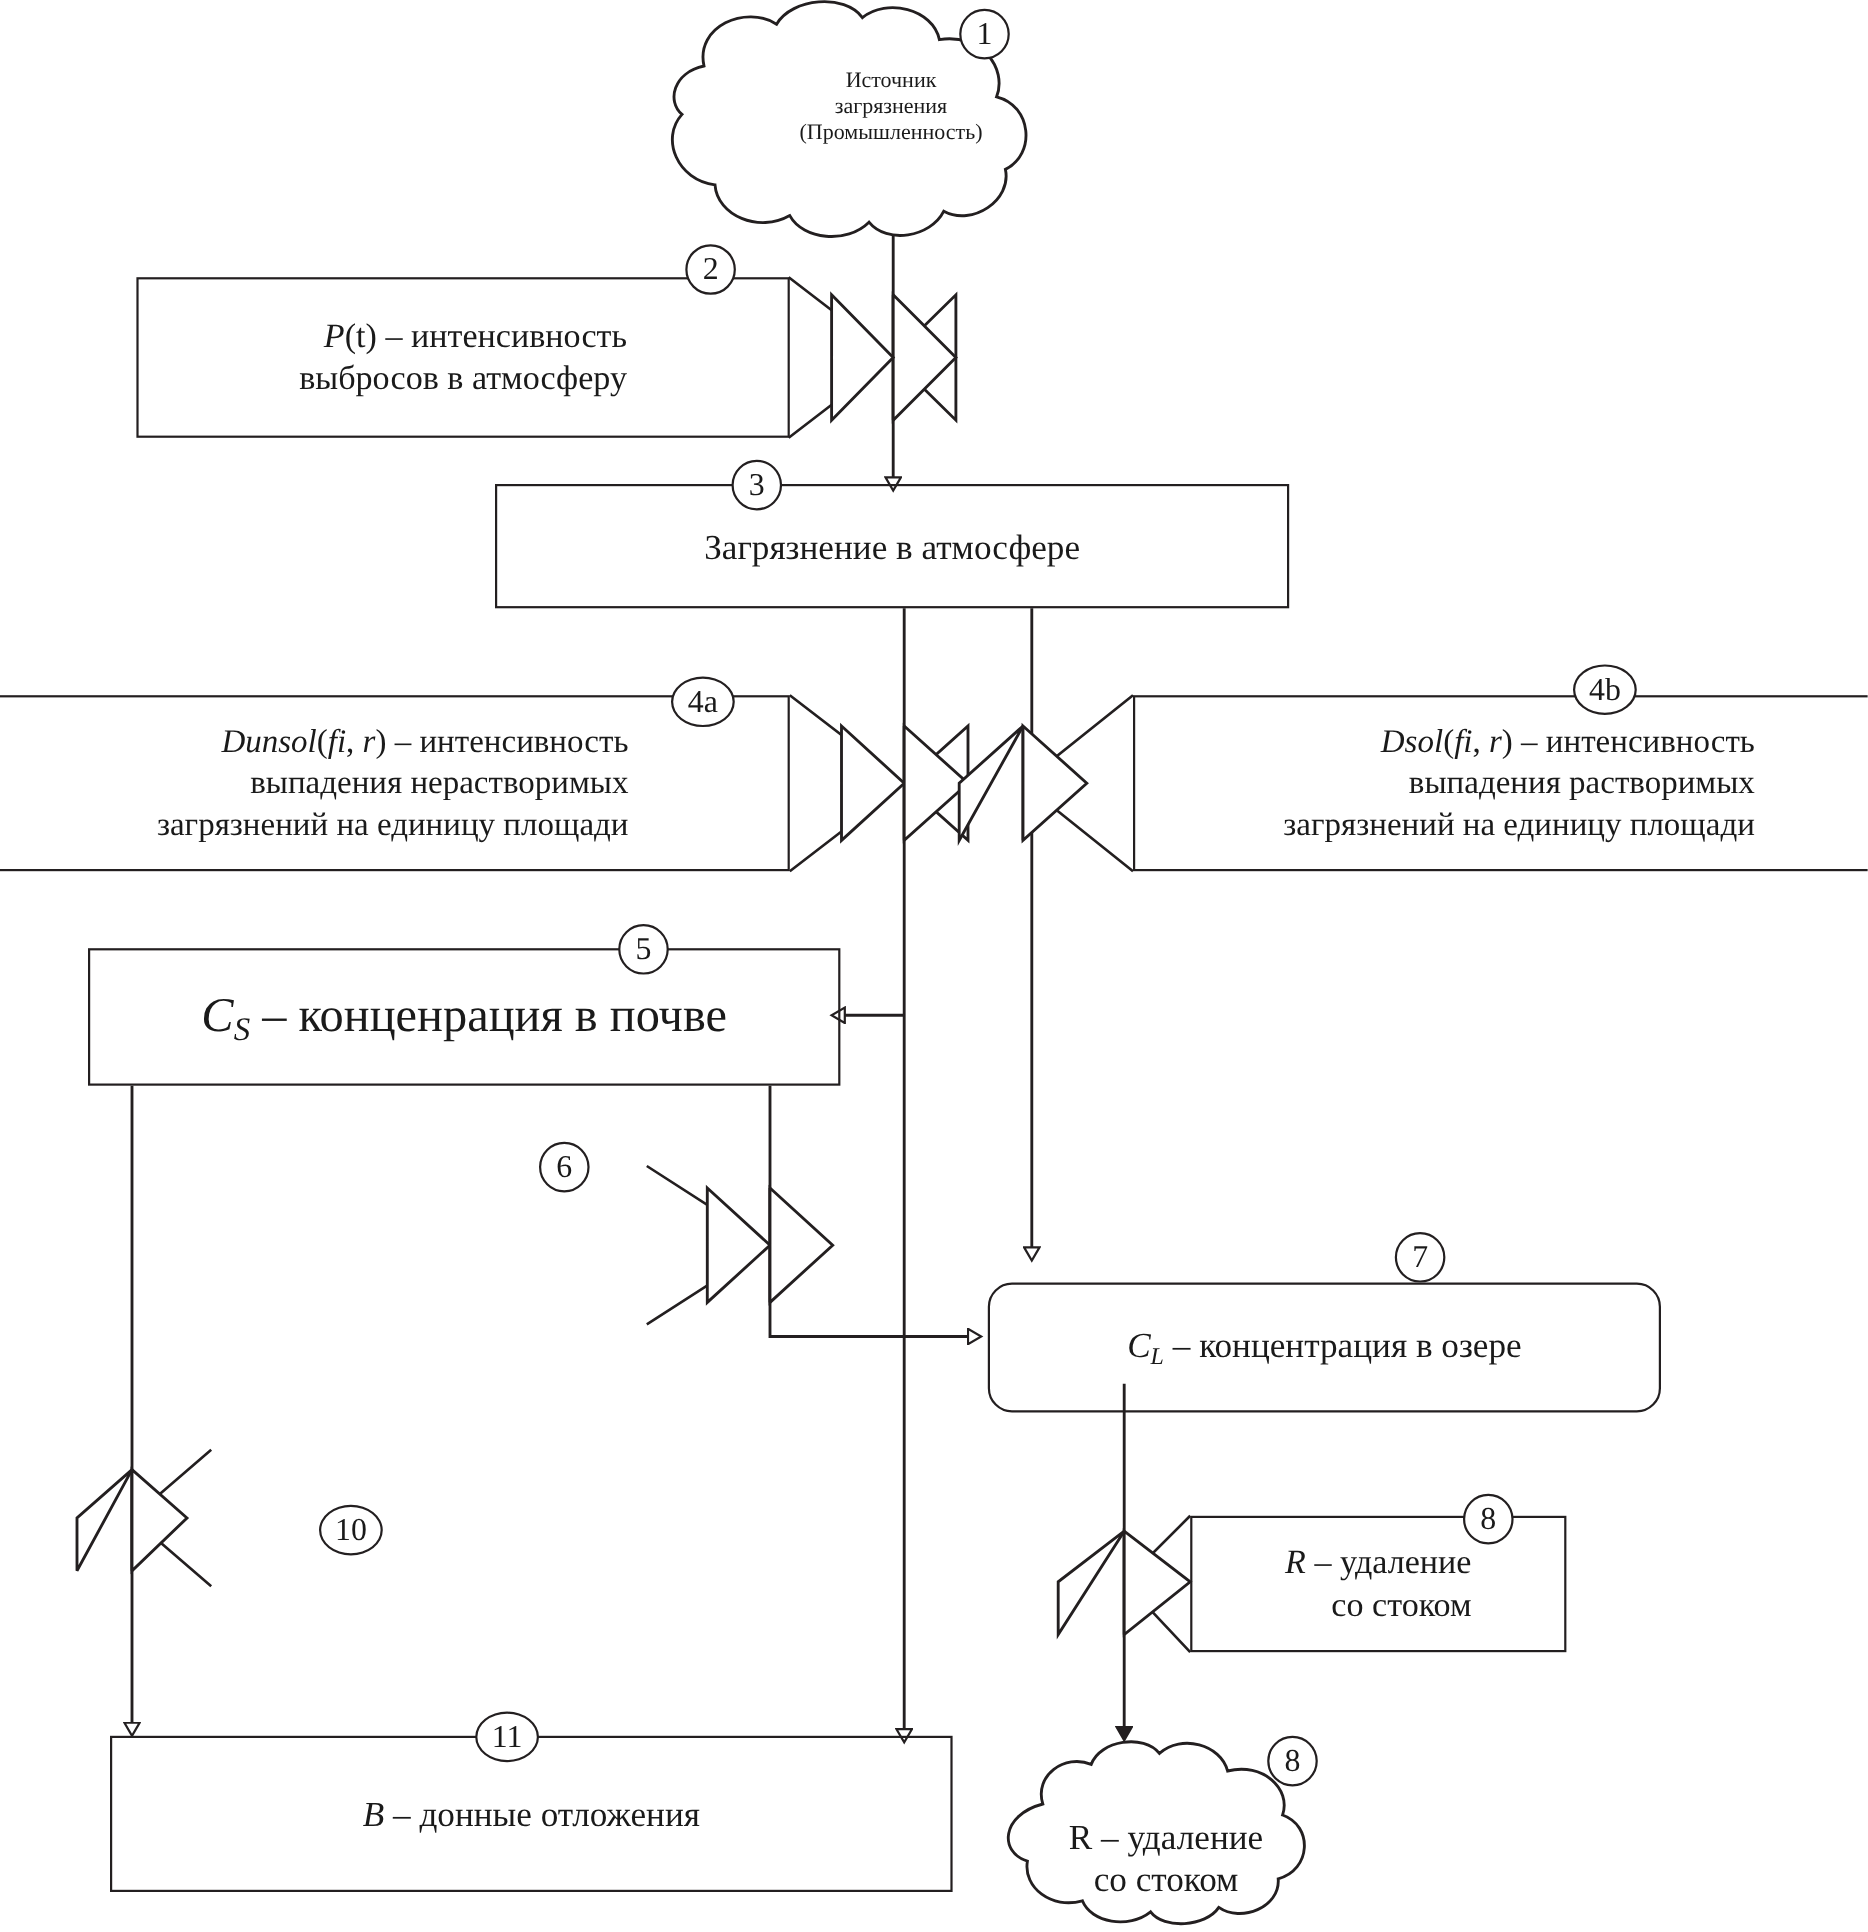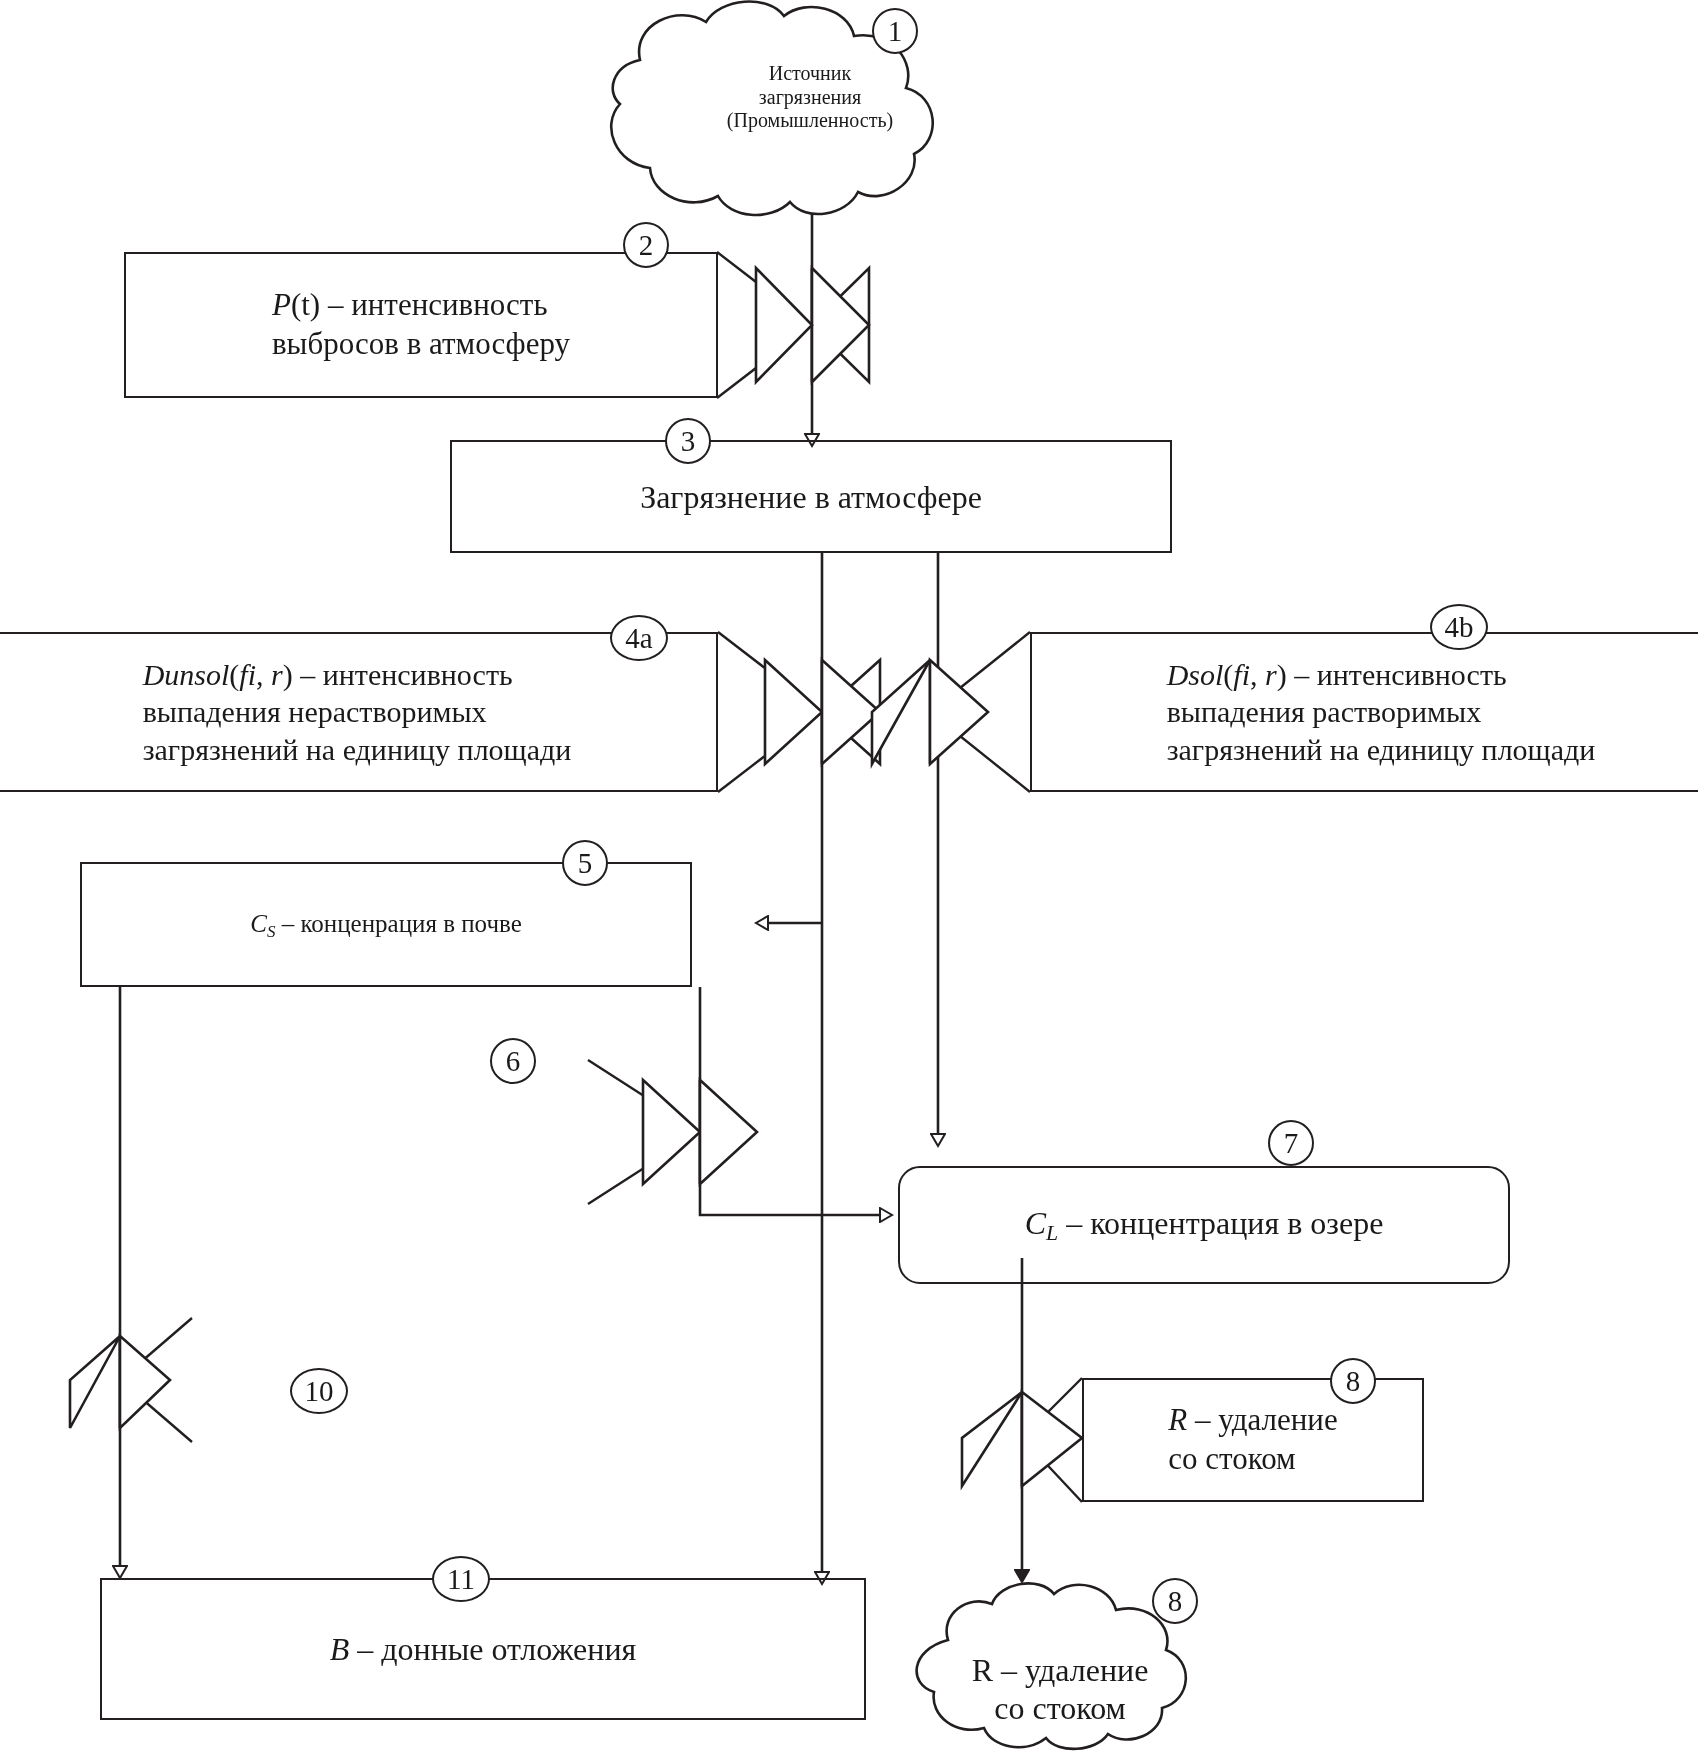--- a/index.html
+++ b/index.html
@@ -23,21 +23,21 @@
     width: 1698px;
     height: 1756px;
   }
   .node-box {
     position: absolute;
     border: 2px solid #231f20;
     background: transparent;
     display: flex;
     align-items: center;
     justify-content: center;
-    text-align: left;
+    text-align: right;
     box-sizing: border-box;
     line-height: 1.25;
   }
   .node-text {
     display: block;
     white-space: pre-line;
     padding: 0 10px;
   }
   .badge {
     position: absolute;
@@ -158,21 +158,21 @@
 выпадения нерастворимых
 загрязнений на единицу площади</span>
   </div>
 
   <div class="node-box" style="left:1030px; top:632px; width:702px; height:160px; font-size:30px;">
     <span class="node-text"><span class="ital">Dsol</span>(<span class="ital">fi</span>, <span class="ital">r</span>) – интенсивность
 выпадения растворимых
 загрязнений на единицу площади</span>
   </div>
 
-  <div class="node-box" style="left:80px; top:862px; width:612px; height:125px; font-size:25px;">
+  <div class="node-box" style="left:80px; top:862px; width:684px; height:125px; font-size:44px;">
     <span class="node-text"><span class="ital">C</span><span class="ital sub">S</span> – конценрация в почве</span>
   </div>
 
 
   <div class="node-box" style="left:898px; top:1166px; width:612px; height:118px; font-size:32px;border-radius:22px;">
     <span class="node-text"><span class="ital">C</span><span class="ital sub">L</span> – концентрация в озере</span>
   </div>
 
   <div class="node-box" style="left:1082px; top:1378px; width:342px; height:124px; font-size:31px;">
     <span class="node-text"><span class="ital">R</span> – удаление

